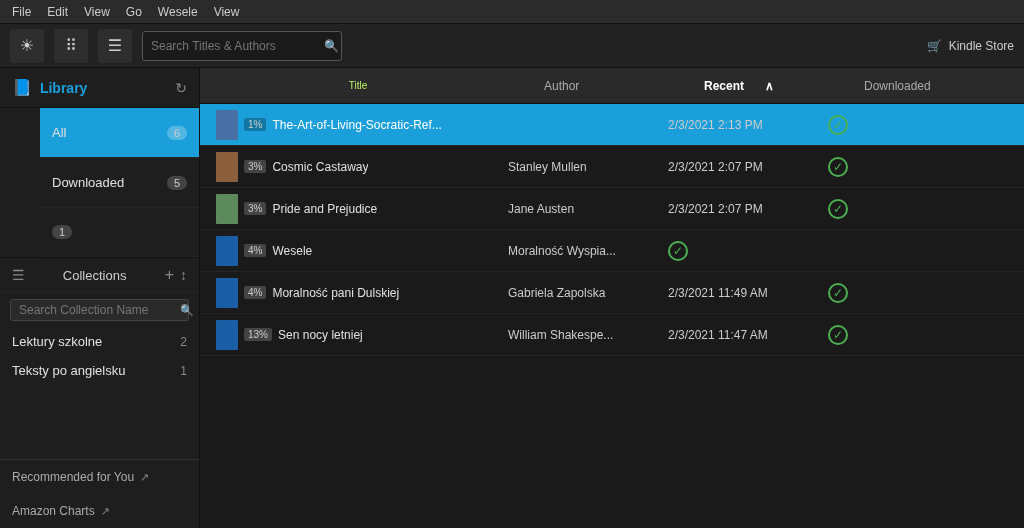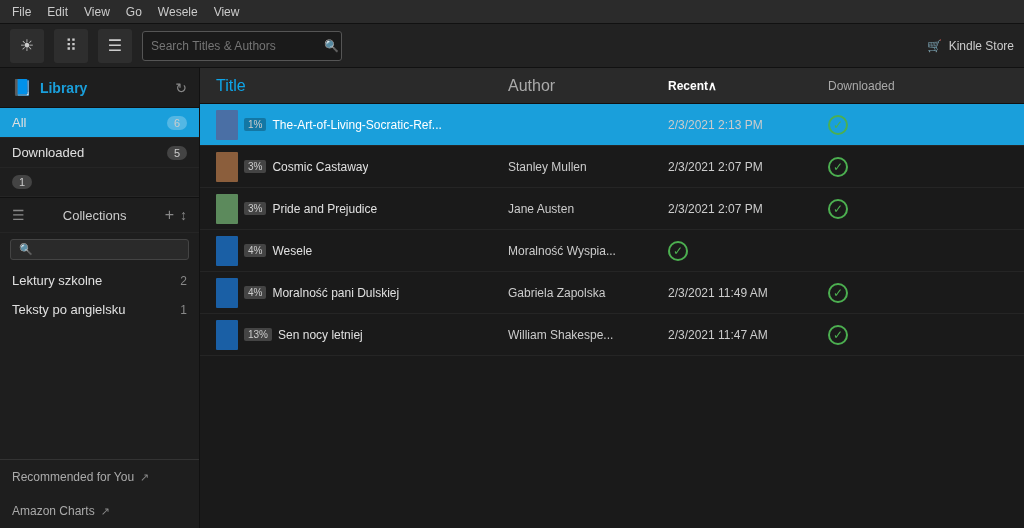--- a/index.html
+++ b/index.html
@@ -21,21 +21,21 @@
     .main { display: flex; height: calc(528px - 68px); }
 
     
     .sidebar { width: 200px; background: #1e1e1e; display: flex; flex-direction: column; border-right: 1px solid #111; flex-shrink: 0; }
     .sidebar-header { display: flex; align-items: center; gap: 8px; padding: 10px 12px; border-bottom: 1px solid #111; }
     .library-icon { color: #1a9fdb; font-size: 16px; }
     .library-title { color: #1a9fdb; font-weight: bold; font-size: 14px; flex: 1; }
     .refresh-icon { color: #888; font-size: 14px; cursor: pointer; }
 
     .sidebar-nav { flex: 1; overflow-y: auto; }
-    .sidebar-item { display: flex; align-items: center; padding: 7px 12px; cursor: pointer; border-bottom: 1px solid #252525; }
+    .sidebar-item { display: flex; align-items: center; padding: 17px 12px; cursor: pointer; border-bottom: 1px solid #252525; margin-left: 40px; }
     .sidebar-item.active { background: #1a9fdb; }
     .sidebar-item-label { flex: 1; font-size: 13px; }
     .sidebar-item-count { background: #444; color: #ccc; border-radius: 10px; padding: 1px 7px; font-size: 11px; min-width: 20px; text-align: center; }
     .sidebar-item.active .sidebar-item-count { background: rgba(255,255,255,0.25); }
 
     .collections-header { display: flex; align-items: center; padding: 8px 12px; gap: 6px; border-bottom: 1px solid #252525; border-top: 1px solid #111; }
     .collections-icon { color: #888; font-size: 14px; }
     .collections-title { flex: 1; font-size: 13px; color: #ccc; text-align: center; }
     .collections-add { color: #888; font-size: 16px; cursor: pointer; }
     .collections-sort { color: #888; font-size: 14px; cursor: pointer; }
@@ -47,23 +47,23 @@
     .collection-item-label { flex: 1; font-size: 13px; }
     .collection-item-count { color: #888; font-size: 12px; }
 
     .sidebar-footer { border-top: 1px solid #333; }
     .footer-item { display: flex; align-items: center; padding: 10px 12px; cursor: pointer; gap: 6px; font-size: 12px; color: #aaa; }
     .footer-arrow { font-size: 11px; color: #888; }
 
     
     .content { flex: 1; display: flex; flex-direction: column; overflow: hidden; }
     .table-header { display: flex; align-items: center; background: #2a2a2a; height: 36px; border-bottom: 1px solid #111; padding: 0 8px; flex-shrink: 0; }
-    .col-title { flex: 0 0 300px; font-size: 16px; color: #0ea5e9; padding: 0 8px; }
-    .col-author { flex: 0 0 160px; font-size: 16px; color: #aaa; }
-    .col-recent { flex: 0 0 160px; font-size: 12px; color: #fff; font-weight: bold; display: flex; align-items: center; gap: 0; cursor: pointer; }
+    .col-title { flex: 0 0 300px; font-size: 10px; color: #bef264; padding: 0 8px; text-align: center; }
+    .col-author { flex: 0 0 160px; font-size: 12px; color: #aaa; margin-left: 36px; }
+    .col-recent { flex: 0 0 160px; font-size: 12px; color: #fff; font-weight: bold; display: flex; align-items: center; gap: 21px; cursor: pointer; }
     .col-downloaded { flex: 1; font-size: 12px; color: #aaa; }
 
     .table-body { flex: 1; overflow-y: auto; }
     .table-row { display: flex; align-items: center; height: 42px; border-bottom: 1px solid #252525; padding: 0 8px; cursor: pointer; }
     .table-row.selected { background: #1a9fdb; }
 
     .cell-title { flex: 0 0 300px; display: flex; align-items: center; gap: 6px; padding: 0 8px; }
     .book-thumb { width: 22px; height: 30px; border-radius: 1px; overflow: hidden; flex-shrink: 0; }
     .progress-badge { background: #444; border-radius: 2px; padding: 1px 4px; font-size: 10px; color: #ccc; flex-shrink: 0; }
     .table-row.selected .progress-badge { background: rgba(0,0,0,0.25); }
@@ -136,20 +136,21 @@
       </div>
 
       <div class="collections-header">
         <span class="collections-icon">☰</span>
         <span class="collections-title">Collections</span>
         <span class="collections-add">+</span>
         <span class="collections-sort">↕</span>
       </div>
 
       <div class="search-collection">
+        <input type="text" placeholder="Search Collection Name" style="">
         <span style="color:#888;font-size:11px;">🔍</span>
       </div>
 
       <div class="collection-item">
         <span class="collection-item-label">Lektury szkolne</span>
         <span class="collection-item-count">2</span>
       </div>
       <div class="collection-item">
         <span class="collection-item-label">Teksty po angielsku</span>
         <span class="collection-item-count">1</span>

